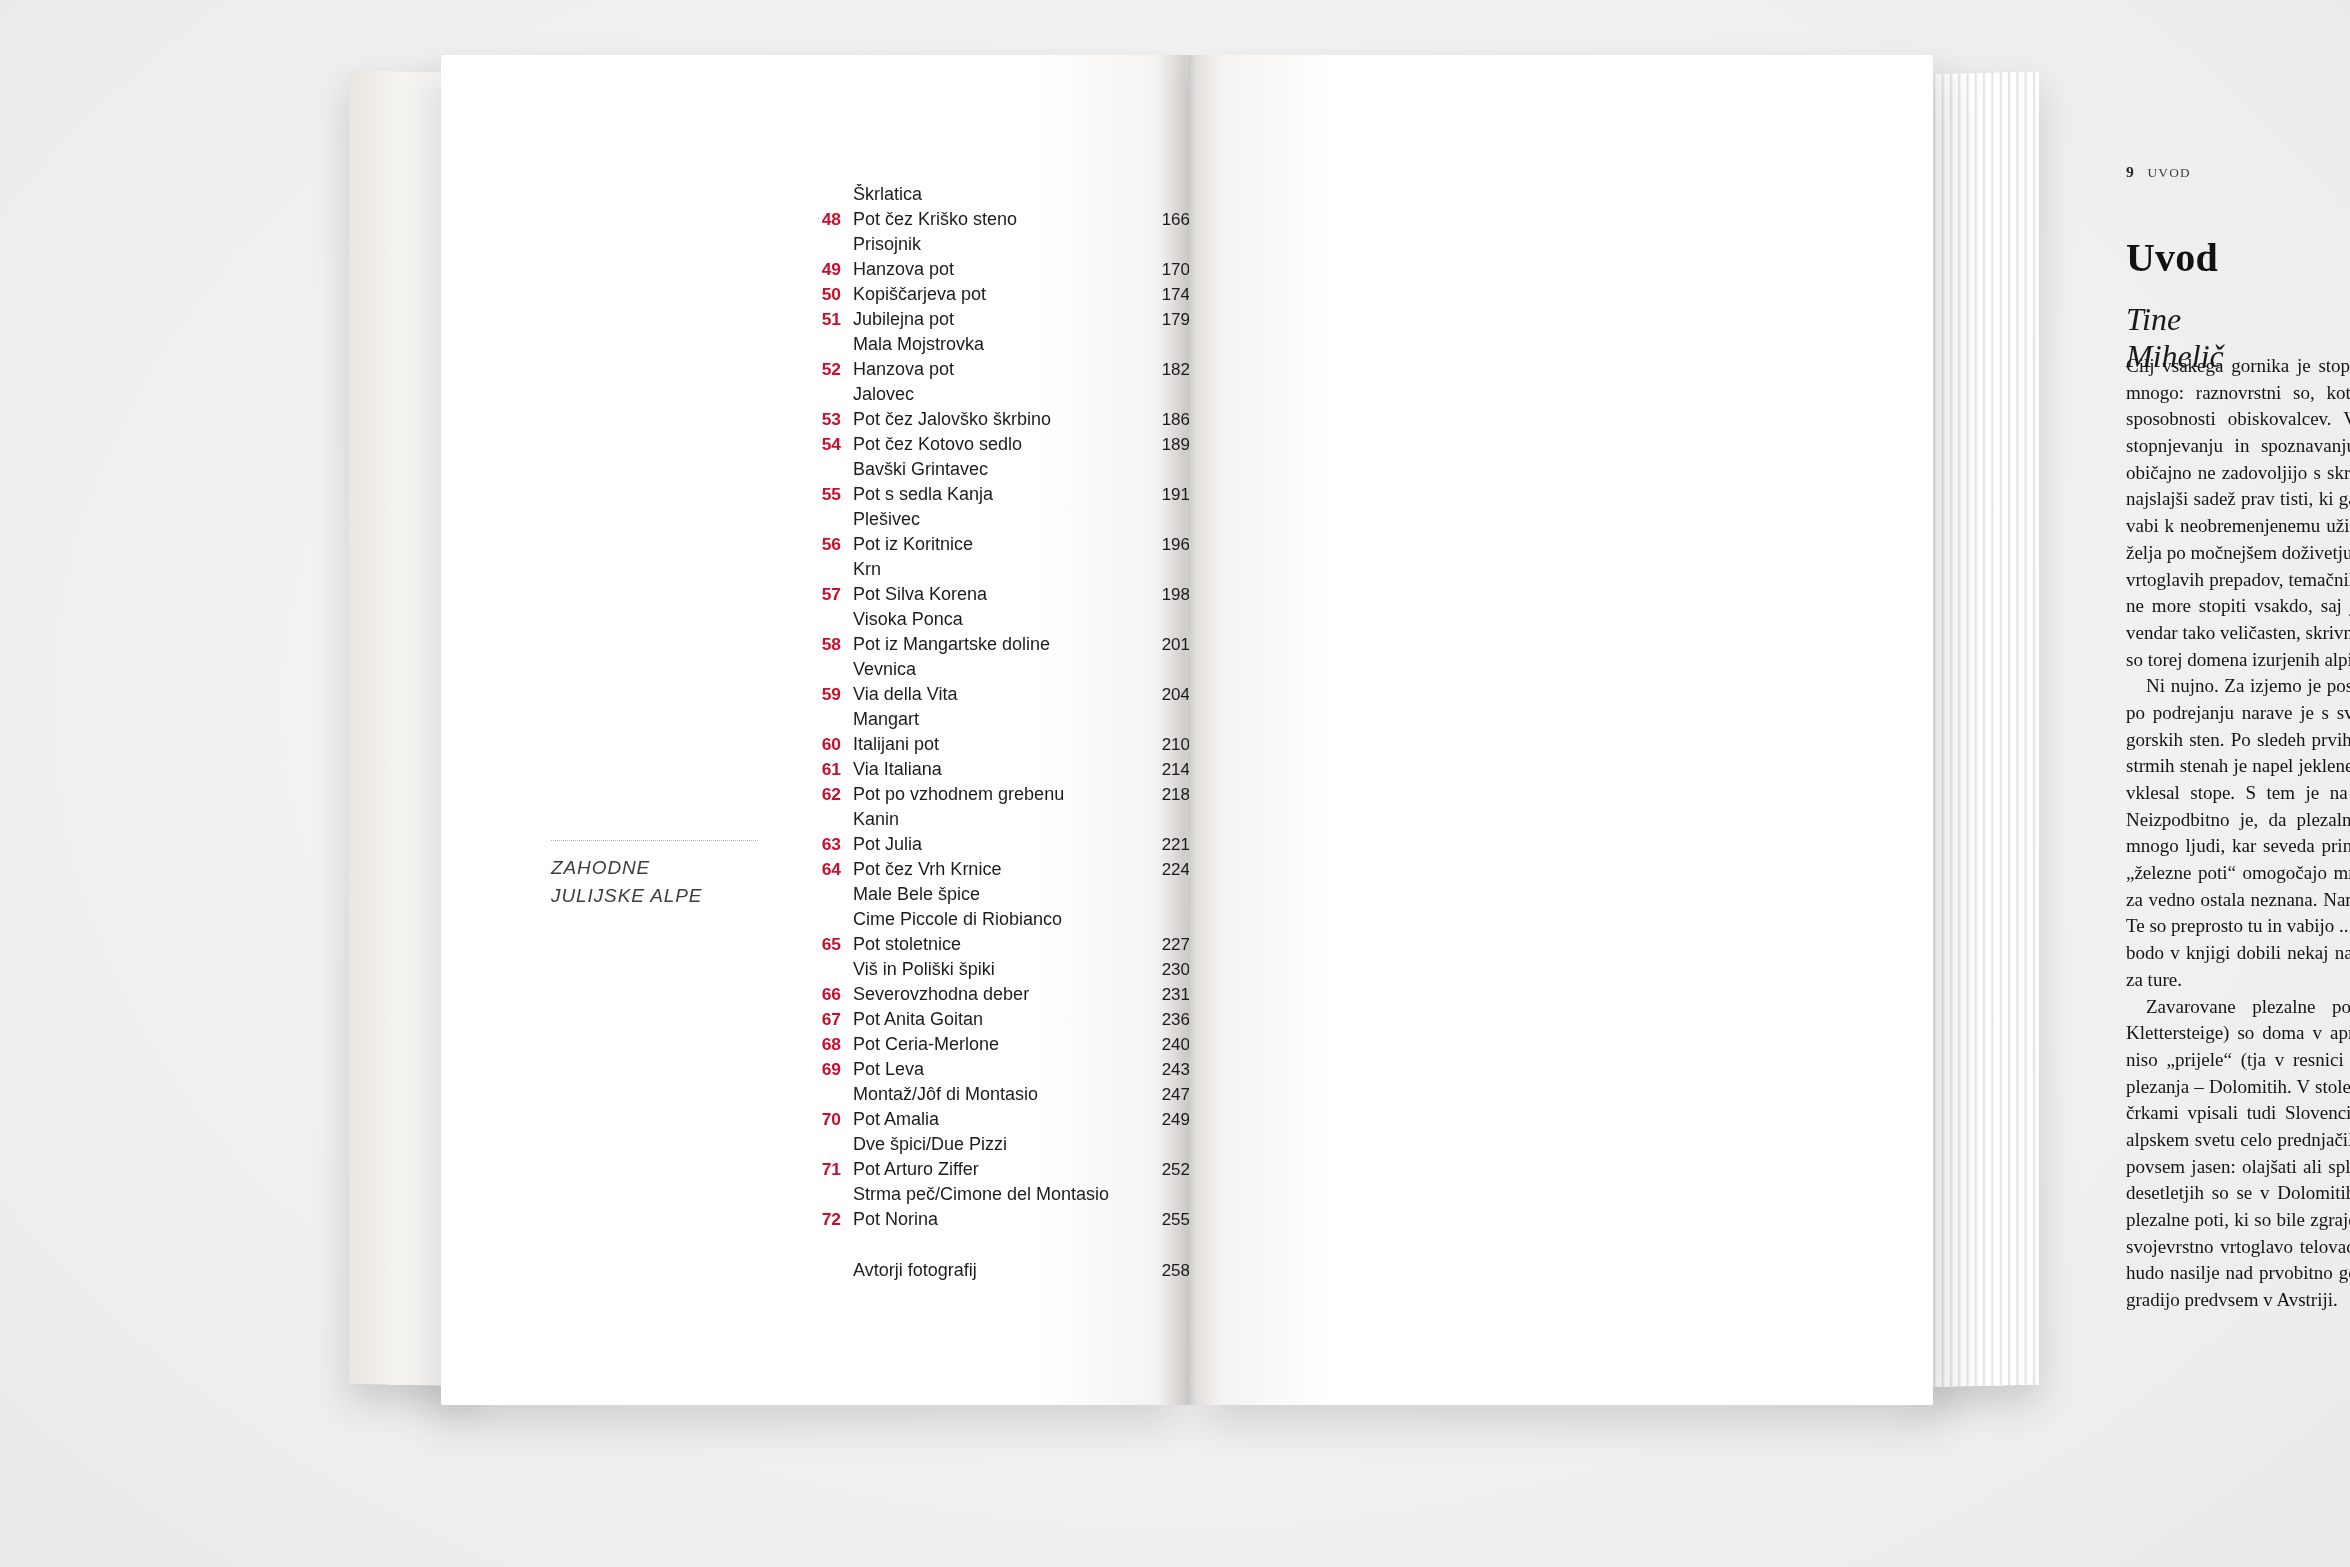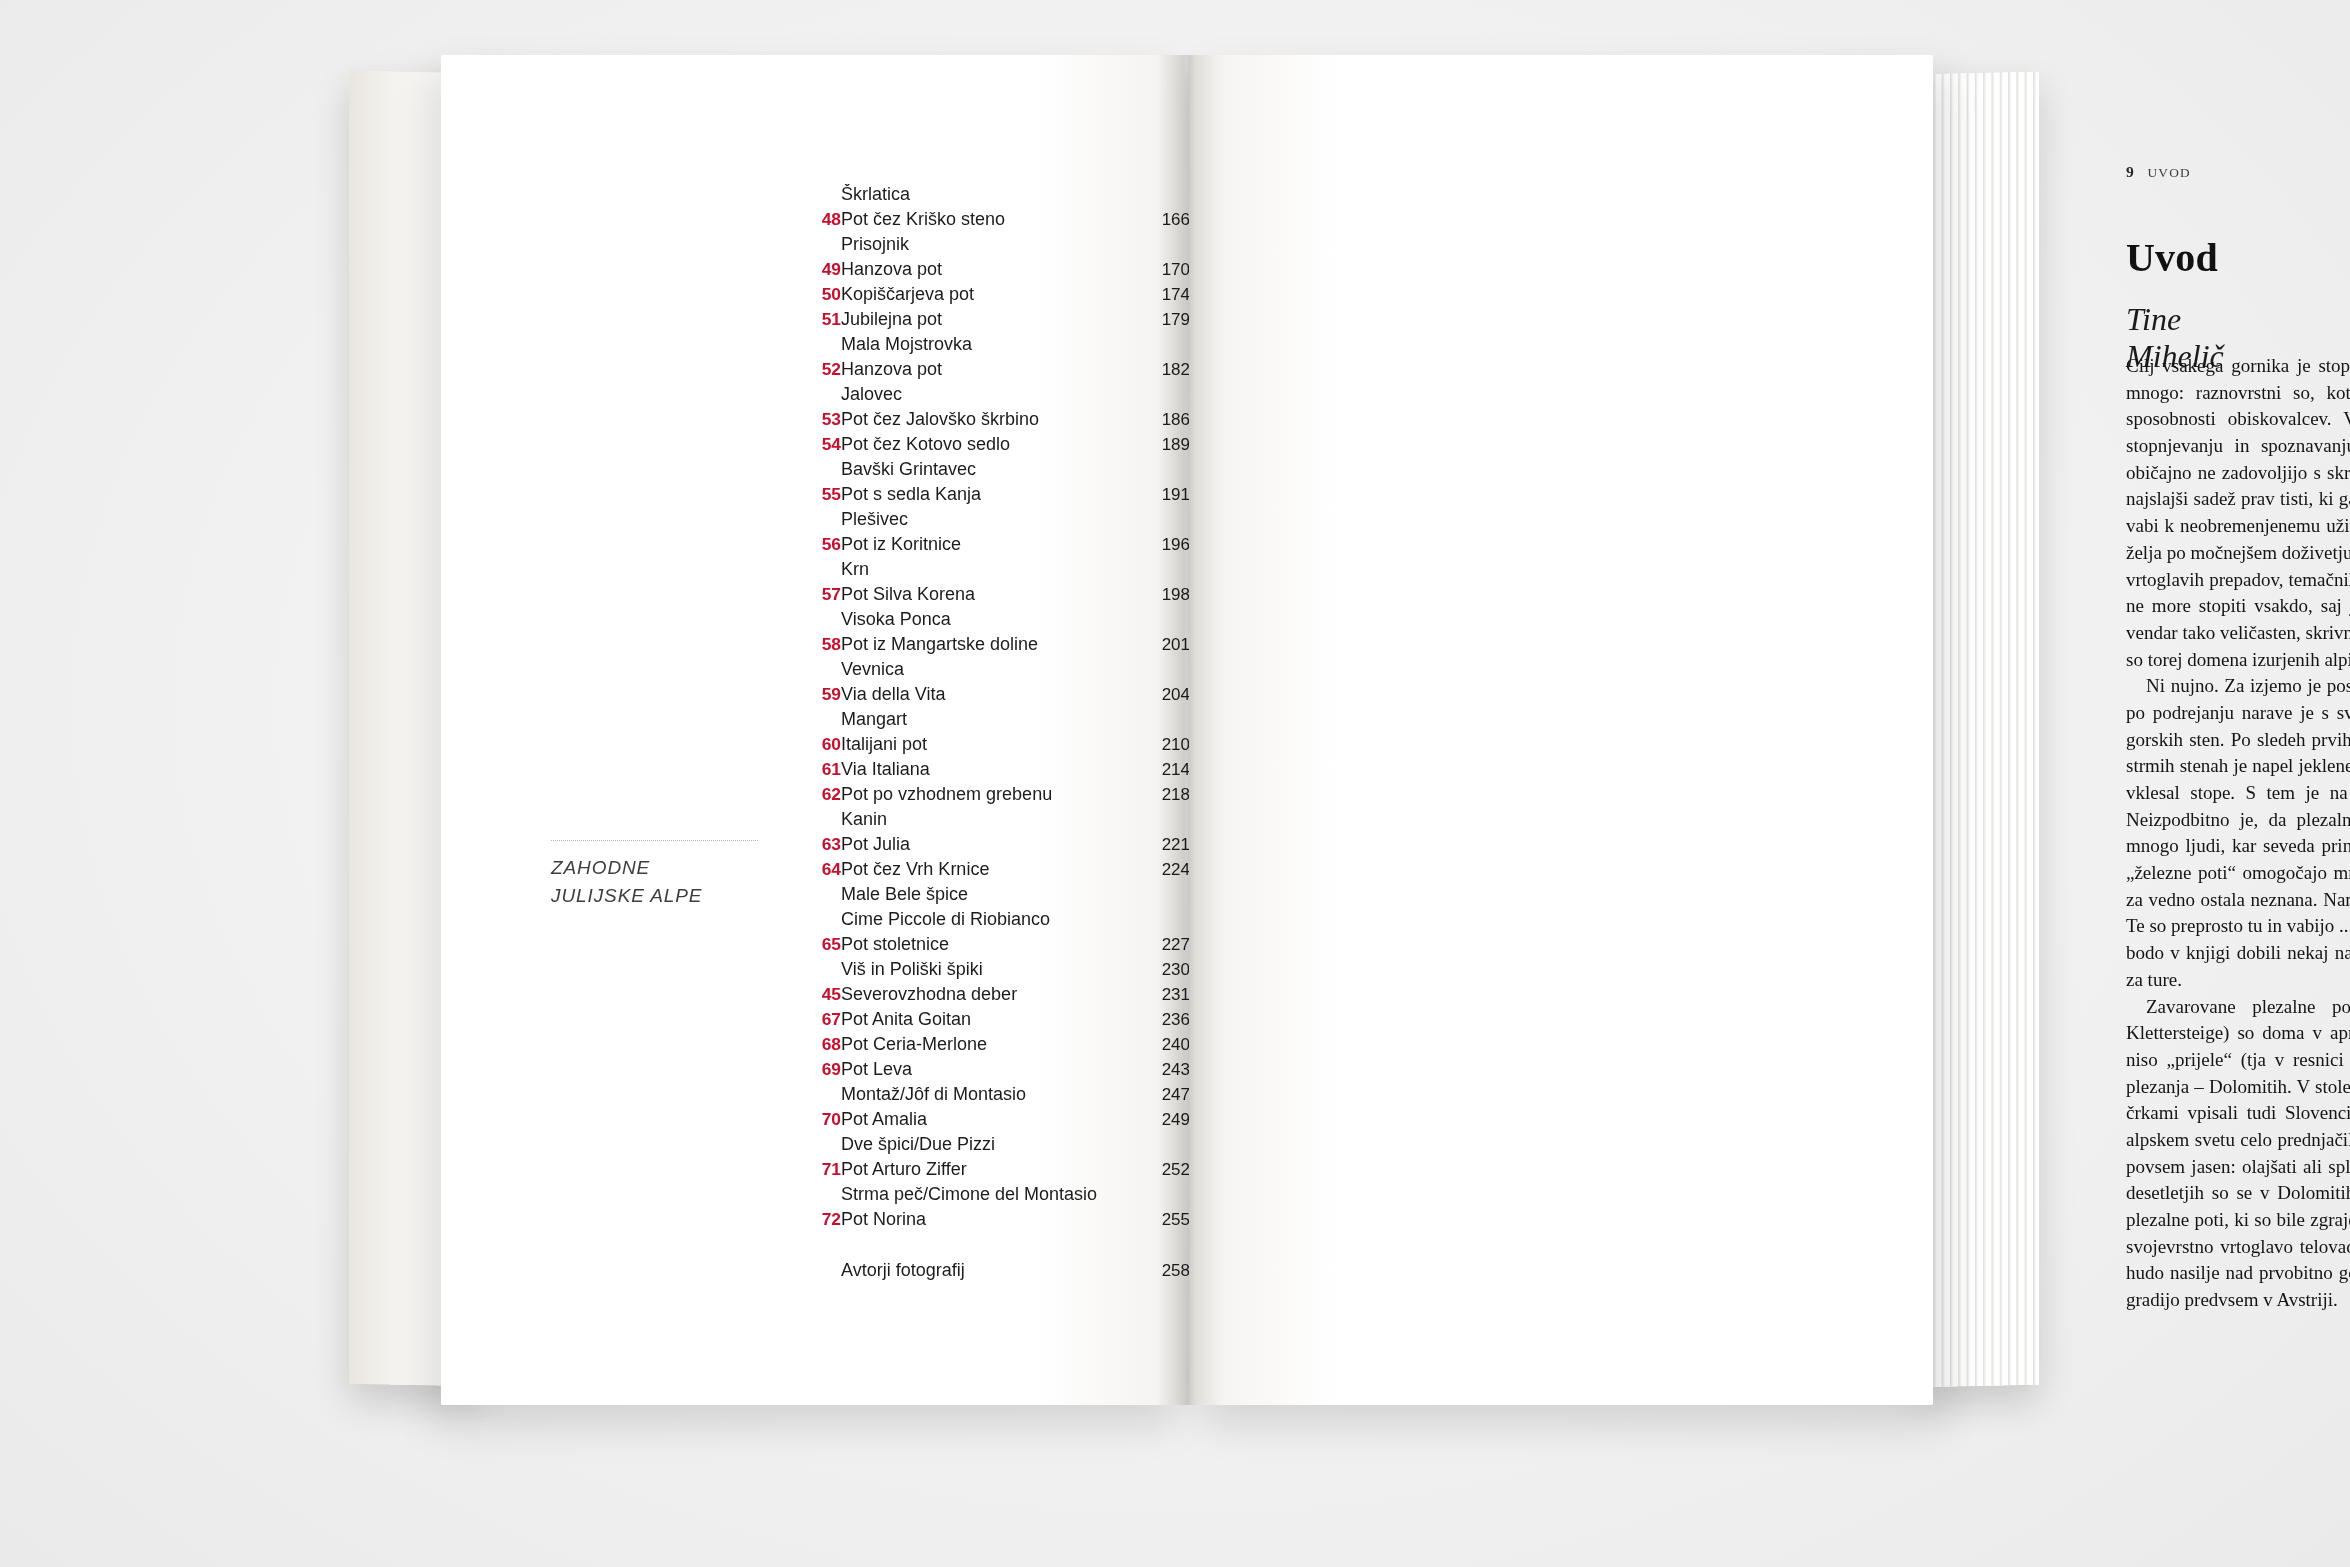--- a/index.html
+++ b/index.html
@@ -109,20 +109,21 @@
     color: #1c1c1c;
   }
   .toc-row {
     display: flex;
     align-items: baseline;
     height: 25px;
   }
   .toc-num {
     width: 37px;
     text-align: right;
+    padding-right: 12px;
     color: #c8102e;
     font-weight: bold;
     font-size: 17.4px;
     flex: 0 0 auto;
   }
   .toc-title {
     flex: 1 1 auto;
     white-space: nowrap;
     overflow: hidden;
   }
@@ -355,21 +356,21 @@
             <span class="toc-num">65</span>
             <span class="toc-title">Pot stoletnice</span>
             <span class="toc-page">227</span>
           </div>
         <div class="toc-row group">
             <span class="toc-num"></span>
             <span class="toc-title">Viš in Poliški špiki</span>
             <span class="toc-page">230</span>
           </div>
         <div class="toc-row">
-            <span class="toc-num">45</span>
+            <span class="toc-num">66</span>
             <span class="toc-title">Severovzhodna deber</span>
             <span class="toc-page">231</span>
           </div>
         <div class="toc-row">
             <span class="toc-num">67</span>
             <span class="toc-title">Pot Anita Goitan</span>
             <span class="toc-page">236</span>
           </div>
         <div class="toc-row">
             <span class="toc-num">68</span>

